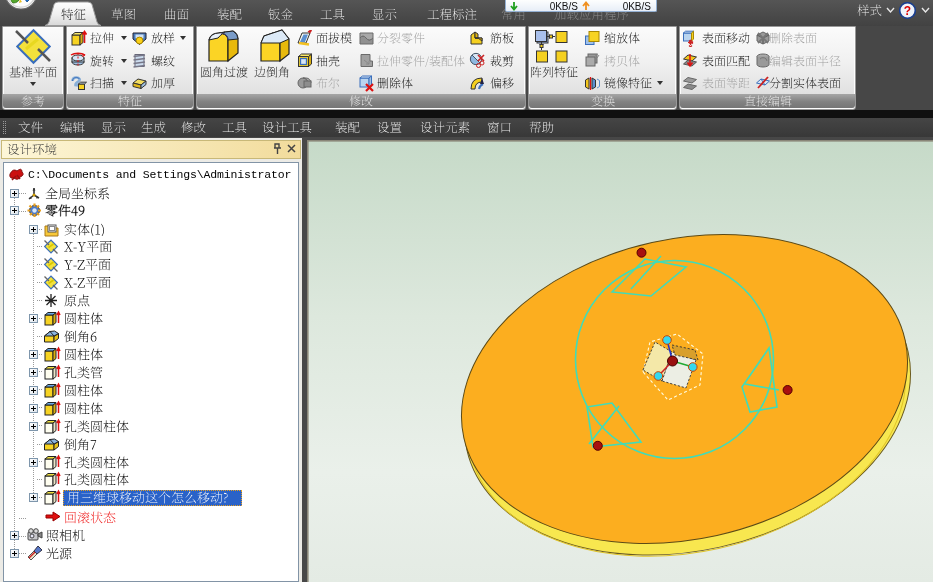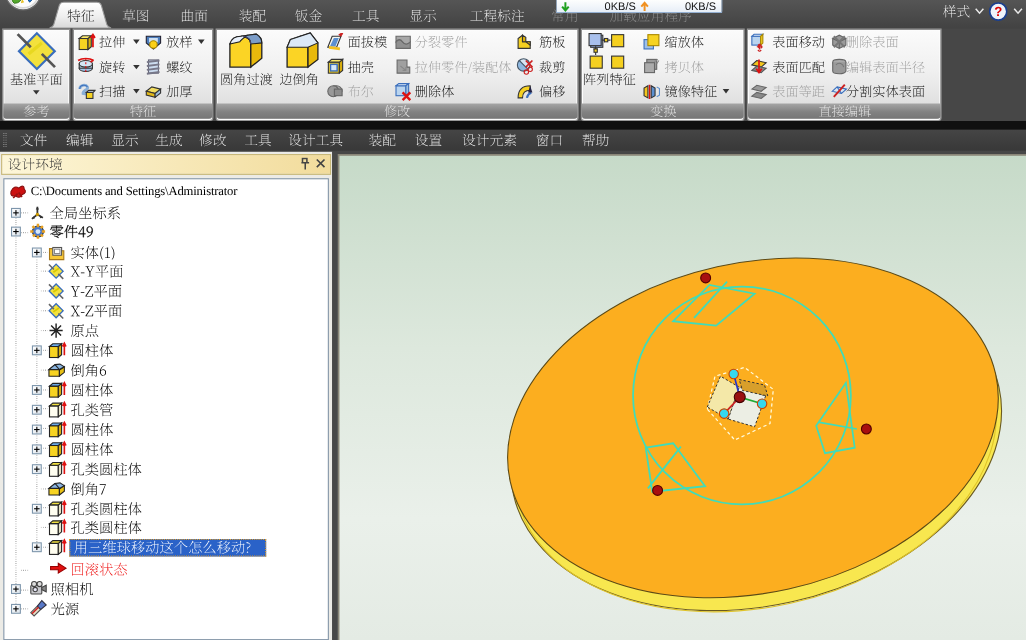--- a/index.html
+++ b/index.html
@@ -538,21 +538,21 @@
         <div class="doth" style="left:37px;top:406.5px;width:6px"></div>
         <div class="doth" style="left:37px;top:424.5px;width:6px"></div>
         <div class="doth" style="left:37px;top:443.5px;width:6px"></div>
         <div class="doth" style="left:37px;top:461px;width:6px"></div>
         <div class="doth" style="left:37px;top:478.5px;width:6px"></div>
         <div class="doth" style="left:37px;top:496.5px;width:6px"></div>
         <svg class="ico" style="left:8px;top:165.5px" width="17" height="17" viewBox="0 0 17 17">
           <path d="M2 8 Q5 2 9 5 Q14 1 14 6 Q17 9 12 11 Q10 15 6 12 Q1 13 2 8 Z" fill="#cc1111" stroke="#881111"></path>
           <path d="M4 14 L8 10 M12 13 L9 9" stroke="#991111" stroke-width="1.5"></path>
         </svg>
-        <div class="a" style="left:28px;top:168px;width:268px;height:13px;overflow:hidden;font-family:Liberation Serif, serif;font-size:11.5px;letter-spacing:-0.15px;color:#000;white-space:nowrap">C:\Documents and Settings\Administrator</div>
+        <div class="a" style="left:28px;top:168px;width:268px;height:13px;overflow:hidden;font-family:Liberation Mono, monospace;font-size:11.5px;letter-spacing:-0.15px;color:#000;white-space:nowrap">C:\Documents and Settings\Administrator</div>
         <div class="ebox plus" style="left:10.0px;top:188.5px">
           <i></i>
           <i class="v"></i>
         </div>
         <svg class="ico" style="left:26px;top:184.5px" width="17" height="17" viewBox="0 0 17 17">
           <path d="M8 3 V10 M8 10 L3 14 M8 10 L13 13" stroke="#333" stroke-width="1.6" fill="none"></path>
           <path d="M8 3 l-1.5 2.5 h3 z M3 14 l3-0.5 l-1.8-2 z M13 13 l-2.8 0.5 l0.5-2.5 z" fill="#333"></path>
           <circle cx="8" cy="10" r="1.5" fill="#c90"></circle>
         </svg>
         <svg class="z" style="left:45.0px;top:186.5px;color:#000;" width="65.0" height="13.0" viewBox="0 0 5000 1000">

